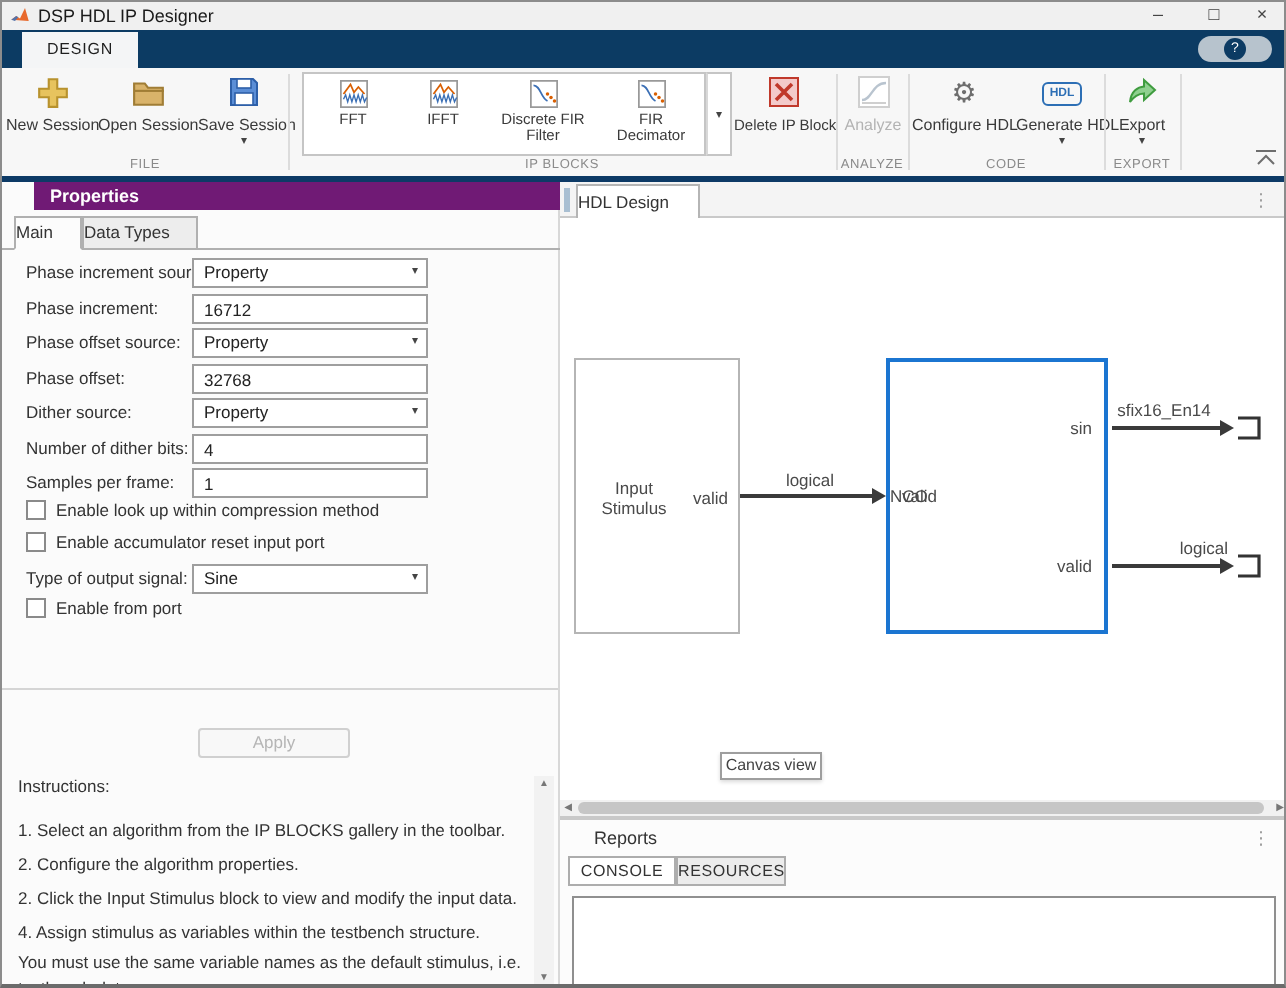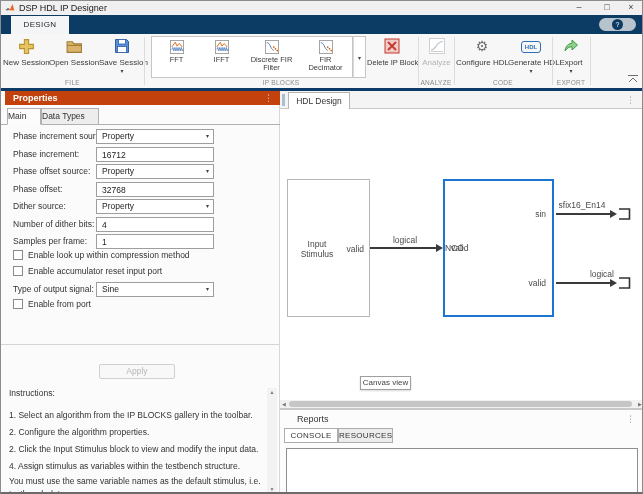--- a/index.html
+++ b/index.html
@@ -29,21 +29,21 @@
   .sep { position:absolute; top:3px; height:48px; width:1px; background:#dcdcdc; }
   #gallery { position:absolute; left:150px; top:2px; width:202px; height:42px; background:#fff; border:1px solid #c5c5c5; }
   .gitem { position:absolute; top:1px; height:38px; text-align:center; font-size:7.5px; color:#3a3a3a; }
   .gitem .ic { display:block; height:16px; margin-top:2px; }
   .gitem .l { display:block; line-height:8px; }
   #gallery-arrow { position:absolute; left:352px; top:2px; width:13px; height:42px; background:#fff; border:1px solid #c5c5c5; border-left:1px solid #d8d8d8; font-size:6px; color:#444; text-align:center; line-height:42px; }
   #blueline { left:0; top:87px; width:643px; height:3px; background:#0d3a66; }
 
   
   #props { left:0; top:90px; width:279px; height:404px; background:#fbfbfb; border-right:1px solid #d8d8d8; }
-  #props-header { position:absolute; left:4px; top:0; width:100%; height:14px; background:#c2410c; }
+  #props-header { position:absolute; left:16px; top:0; width:100%; height:14px; background:#701a75; }
   #props-header .t { position:absolute; left:8px; font-size:9px; font-weight:bold; color:#fff; line-height:14px; }
   .kebab { font-size:9px; color:#9a9a9a; line-height:12px; cursor:default; }
   #props-header .kebab { position:absolute; right:10px; top:1px; color:#cfd8e2; }
   .ptab { position:absolute; top:17px; height:17px; border:1px solid #b0b0b0; font-size:8.5px; color:#333; text-align:left; line-height:15px; background:#ededed; }
   .ptab.active { background:#fcfcfc; border-bottom:1px solid #fcfcfc; z-index:2; }
   #ptab-line { position:absolute; left:0; top:33px; width:279px; height:1px; background:#b0b0b0; }
   .frow-label { position:absolute; left:12px; font-size:8.5px; color:#333; line-height:15px; white-space:nowrap; }
   .ctrl { position:absolute; left:95px; width:118px; height:15px; background:#fff; border:1px solid #9e9e9e; font-size:8.5px; color:#222; }
   .ctrl.select { line-height:13px; padding-left:5px; }
   .ctrl.select .arr { position:absolute; right:4px; top:0; font-size:6px; color:#444; line-height:13px; }
@@ -53,21 +53,21 @@
   #form-bottom { position:absolute; left:0; top:253px; width:278px; height:1px; background:#d5d5d5; }
   #apply-btn { position:absolute; left:98px; top:273px; width:76px; height:15px; background:#f8f8f8; border:1px solid #d0d0d0; border-radius:2px; color:#b5b5b5; font-size:8.5px; text-align:center; line-height:13px; }
   .instr { position:absolute; left:8px; width:252px; font-size:8.5px; color:#333; white-space:nowrap; overflow:hidden; }
   #instr-scroll { position:absolute; left:266px; top:297px; width:10px; height:105px; background:#f2f2f2; }
   #instr-scroll .sarr { position:absolute; left:0; width:10px; font-size:5px; color:#777; text-align:center; }
 
   
   #right { left:279px; top:90px; width:364px; height:404px; background:#fff; }
   #canvas-tabbar { position:absolute; left:0; top:0; width:364px; height:18px; background:#f4f4f4; border-bottom:1px solid #c9c9c9; }
   #tab-handle { position:absolute; left:2px; top:3px; width:3px; height:12px; background:#a9bfd2; }
-  #hdl-tab { position:absolute; left:8px; top:1px; width:62px; height:17px; background:#fff; border:1px solid #b5b5b5; border-bottom:none; font-size:8.5px; color:#333; text-align:center; line-height:16px; }
+  #hdl-tab { position:absolute; left:8px; top:1px; width:62px; height:17px; background:#fff; border:1px solid #b5b5b5; border-bottom:none; font-size:8.5px; color:#333; text-align:left; line-height:16px; }
   #canvas-tabbar .kebab { position:absolute; right:9px; top:3px; }
   #canvas { position:absolute; left:0; top:18px; width:364px; height:291px; background:#fff; }
   .block { position:absolute; font-size:8.5px; color:#4a4a4a; }
   #input-block { left:7px; top:70px; width:83px; height:138px; border:1px solid #b5b5b5; background:#fff; }
   #input-block .name { position:absolute; left:0; top:59px; width:58px; text-align:center; line-height:10px; }
   #input-block .port { position:absolute; right:5px; top:64px; }
   #nco-block { left:163px; top:70px; width:111px; height:138px; border:2px solid #1b75d1; background:#fff; }
   #nco-block .inport { position:absolute; left:6px; top:62px; }
   #nco-block .name { position:absolute; left:0; top:62px; width:100%; text-align:left; }
   #nco-block .sin { position:absolute; right:6px; top:28px; }

